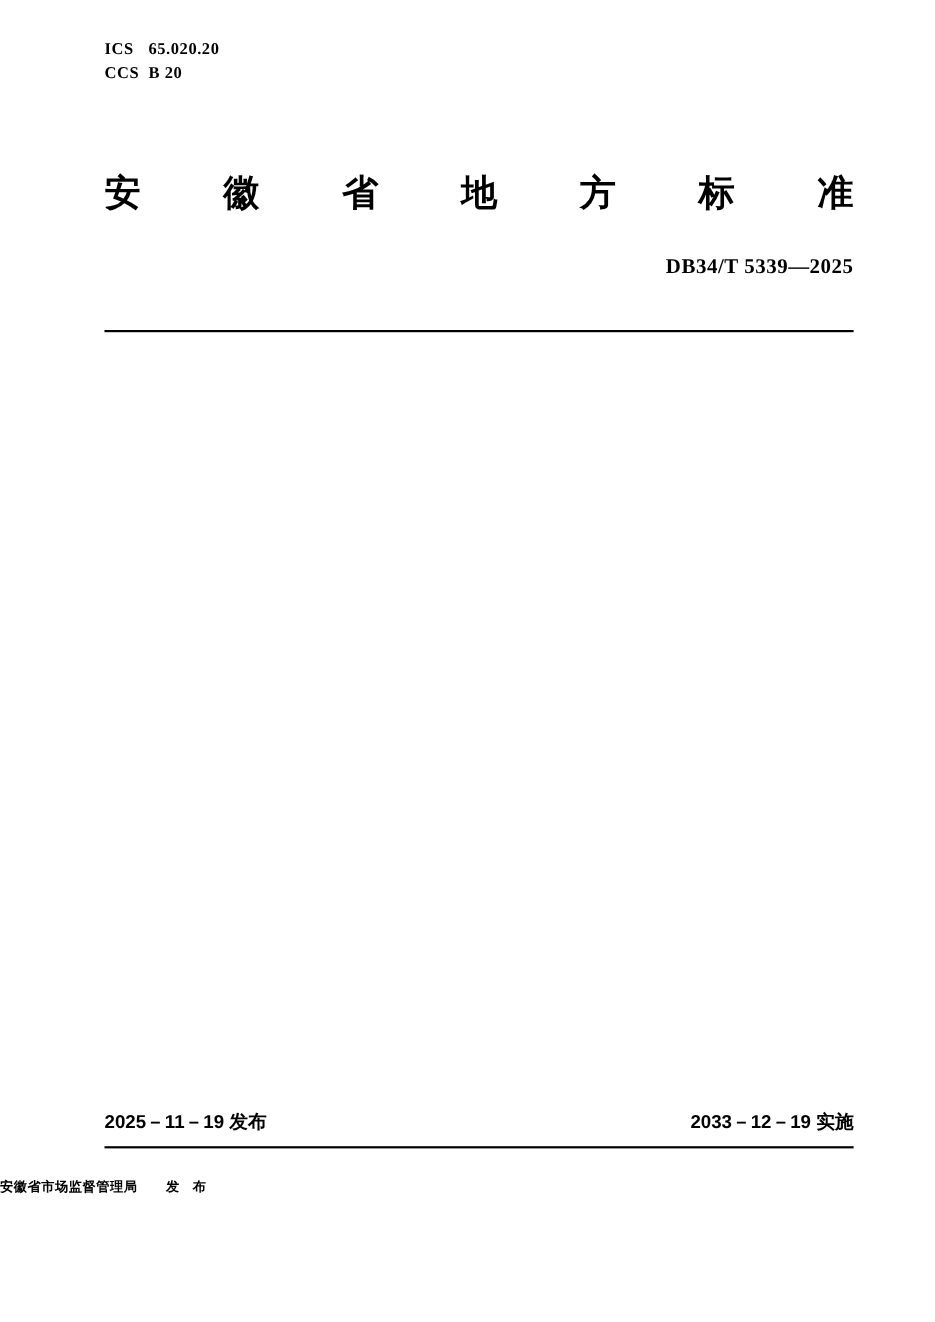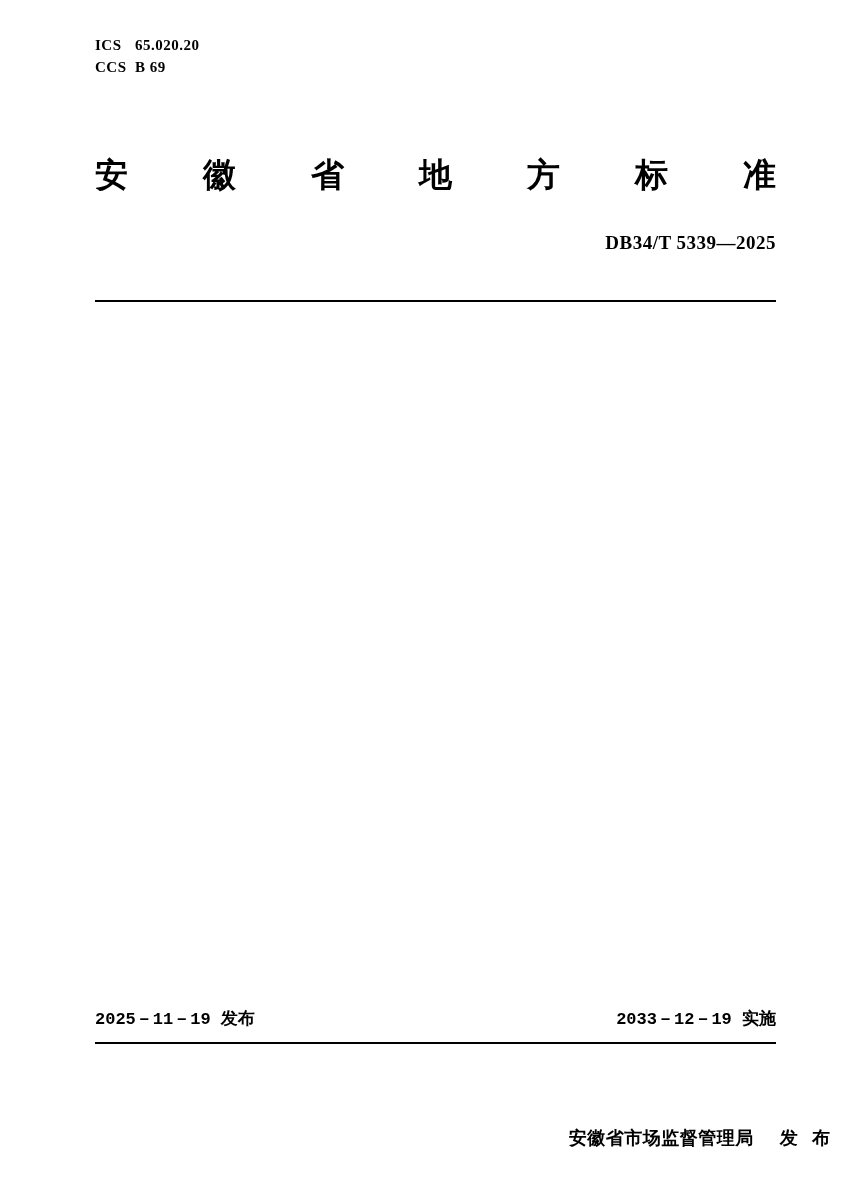--- a/index.html
+++ b/index.html
@@ -145,55 +145,55 @@
   }
 
   
   .dates {
     position: absolute;
     left: 95px;
     right: 58px;
     top: 1008px;
     display: flex;
     justify-content: space-between;
-    font-family: Liberation Mono, monospace;
+    font-family: Liberation Sans, sans-serif;
     font-weight: 700;
     font-size: 17px;
     line-height: 24px;
     white-space: nowrap;
   }
 
   
   .publisher {
     position: absolute;
     left: 0;
     right: 0;
-    top: 1126px;
-    text-align: right;
-    font-family: "DejaVu Sans", sans-serif;
-    font-weight: 700;
-    font-size: 18px;
+    top: 1071px;
+    text-align: left;
+    font-family: "DejaVu Sans", sans-serif;
+    font-weight: 700;
+    font-size: 12px;
     letter-spacing: 0.5px;
   }
   .publisher .pub-issue {
     margin-left: 26px;
     letter-spacing: 4px;
   }
 </style>
 </head>
 <body>
 
 <div class="page">
 
   <div class="ics-block">
     <div class="ics-row">
       <span class="ics-label">ICS</span><span class="ics-value">65.020.20</span>
     </div>
     <div class="ics-row">
-      <span class="ics-label">CCS</span><span class="ics-value">B 69</span>
+      <span class="ics-label">CCS</span><span class="ics-value">B 20</span>
     </div>
   </div>
 
 
   <div class="std-title">
     <span>安</span>
     <span>徽</span>
     <span>省</span>
     <span>地</span>
     <span>方</span>

